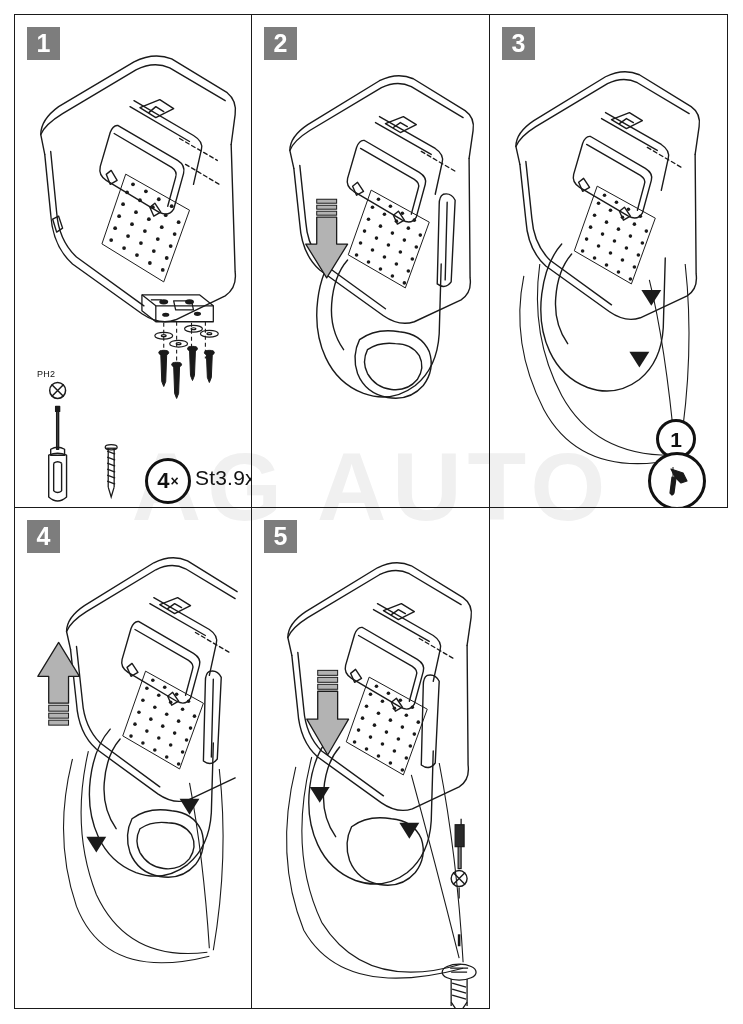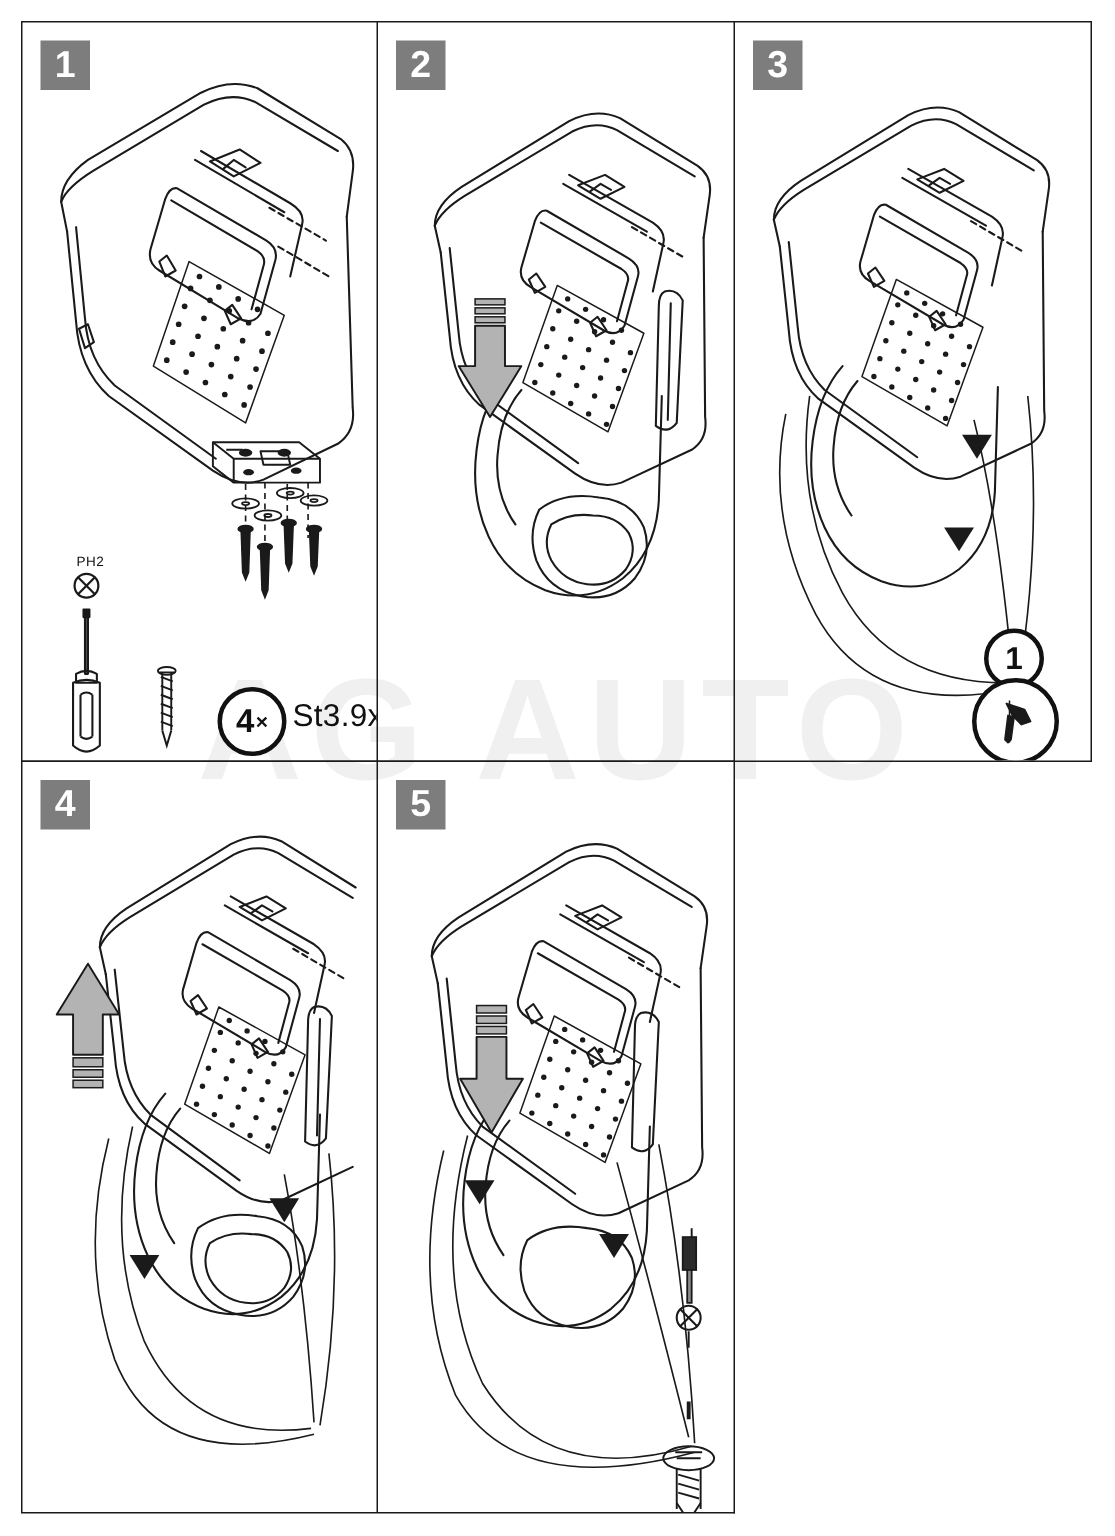--- a/index.html
+++ b/index.html
@@ -205,21 +205,21 @@
             <g fill="none" stroke="#1a1a1a" stroke-width="1.3">
               <path d="M92 435 L102 435"></path>
               <path d="M93 438 L101 441 M93 444 L101 447 M93 450 L101 453 M93 456 L101 459 M93 462 L101 465 M93 468 L101 471"></path>
               <path d="M94 435 L94 474 M100 435 L100 474"></path>
               <path d="M94 474 L97 484 L100 474"></path>
               <ellipse cx="97" cy="434" rx="6" ry="2.6"></ellipse>
             </g>
           </svg>
         </div>
 
-        <div class="lbl lbl-ph2" style="left:36px;top:355px;">PH2</div>
+        <div class="lbl lbl-ph2" style="left:22px;top:355px;">PH2</div>
 
         <div class="circ circ-qty" style="left:130px;top:443px;">
           <span>4</span>
             <span class="x">×</span>
         </div>
 
         <div class="lbl lbl-st" style="left:180px;top:452px;">St3.9x25</div>
       </div>
 
       <div class="panel">

